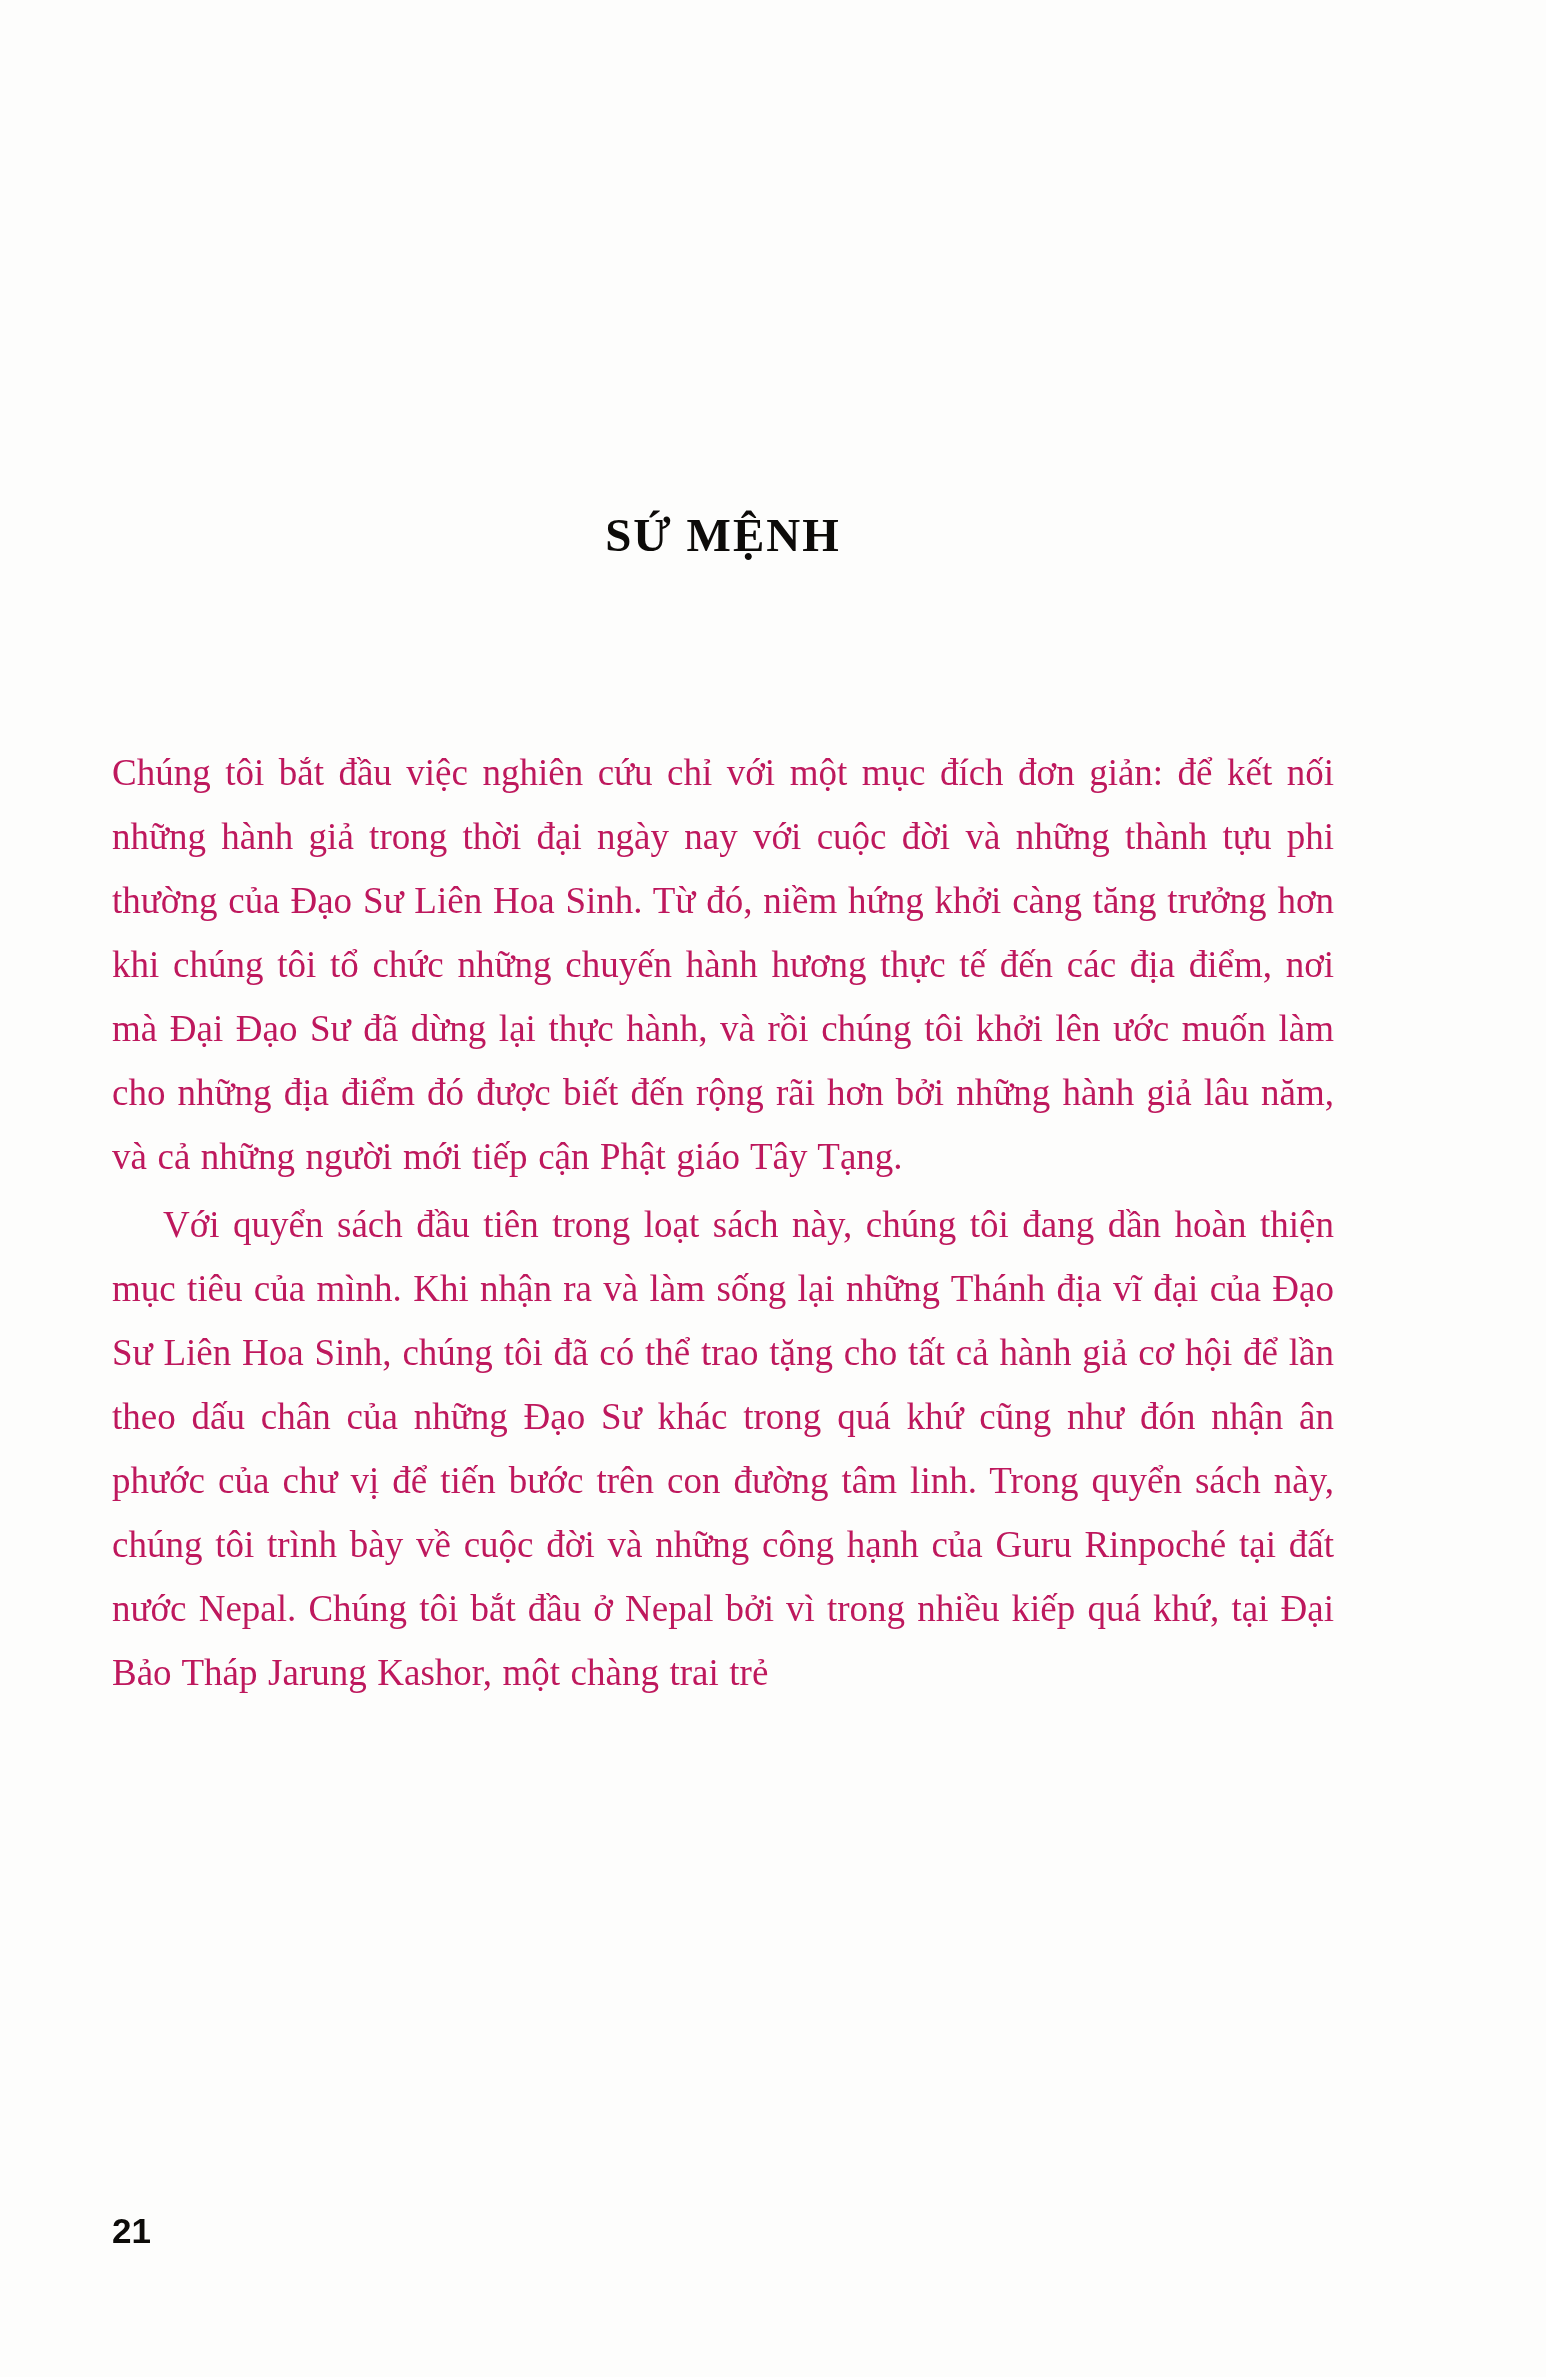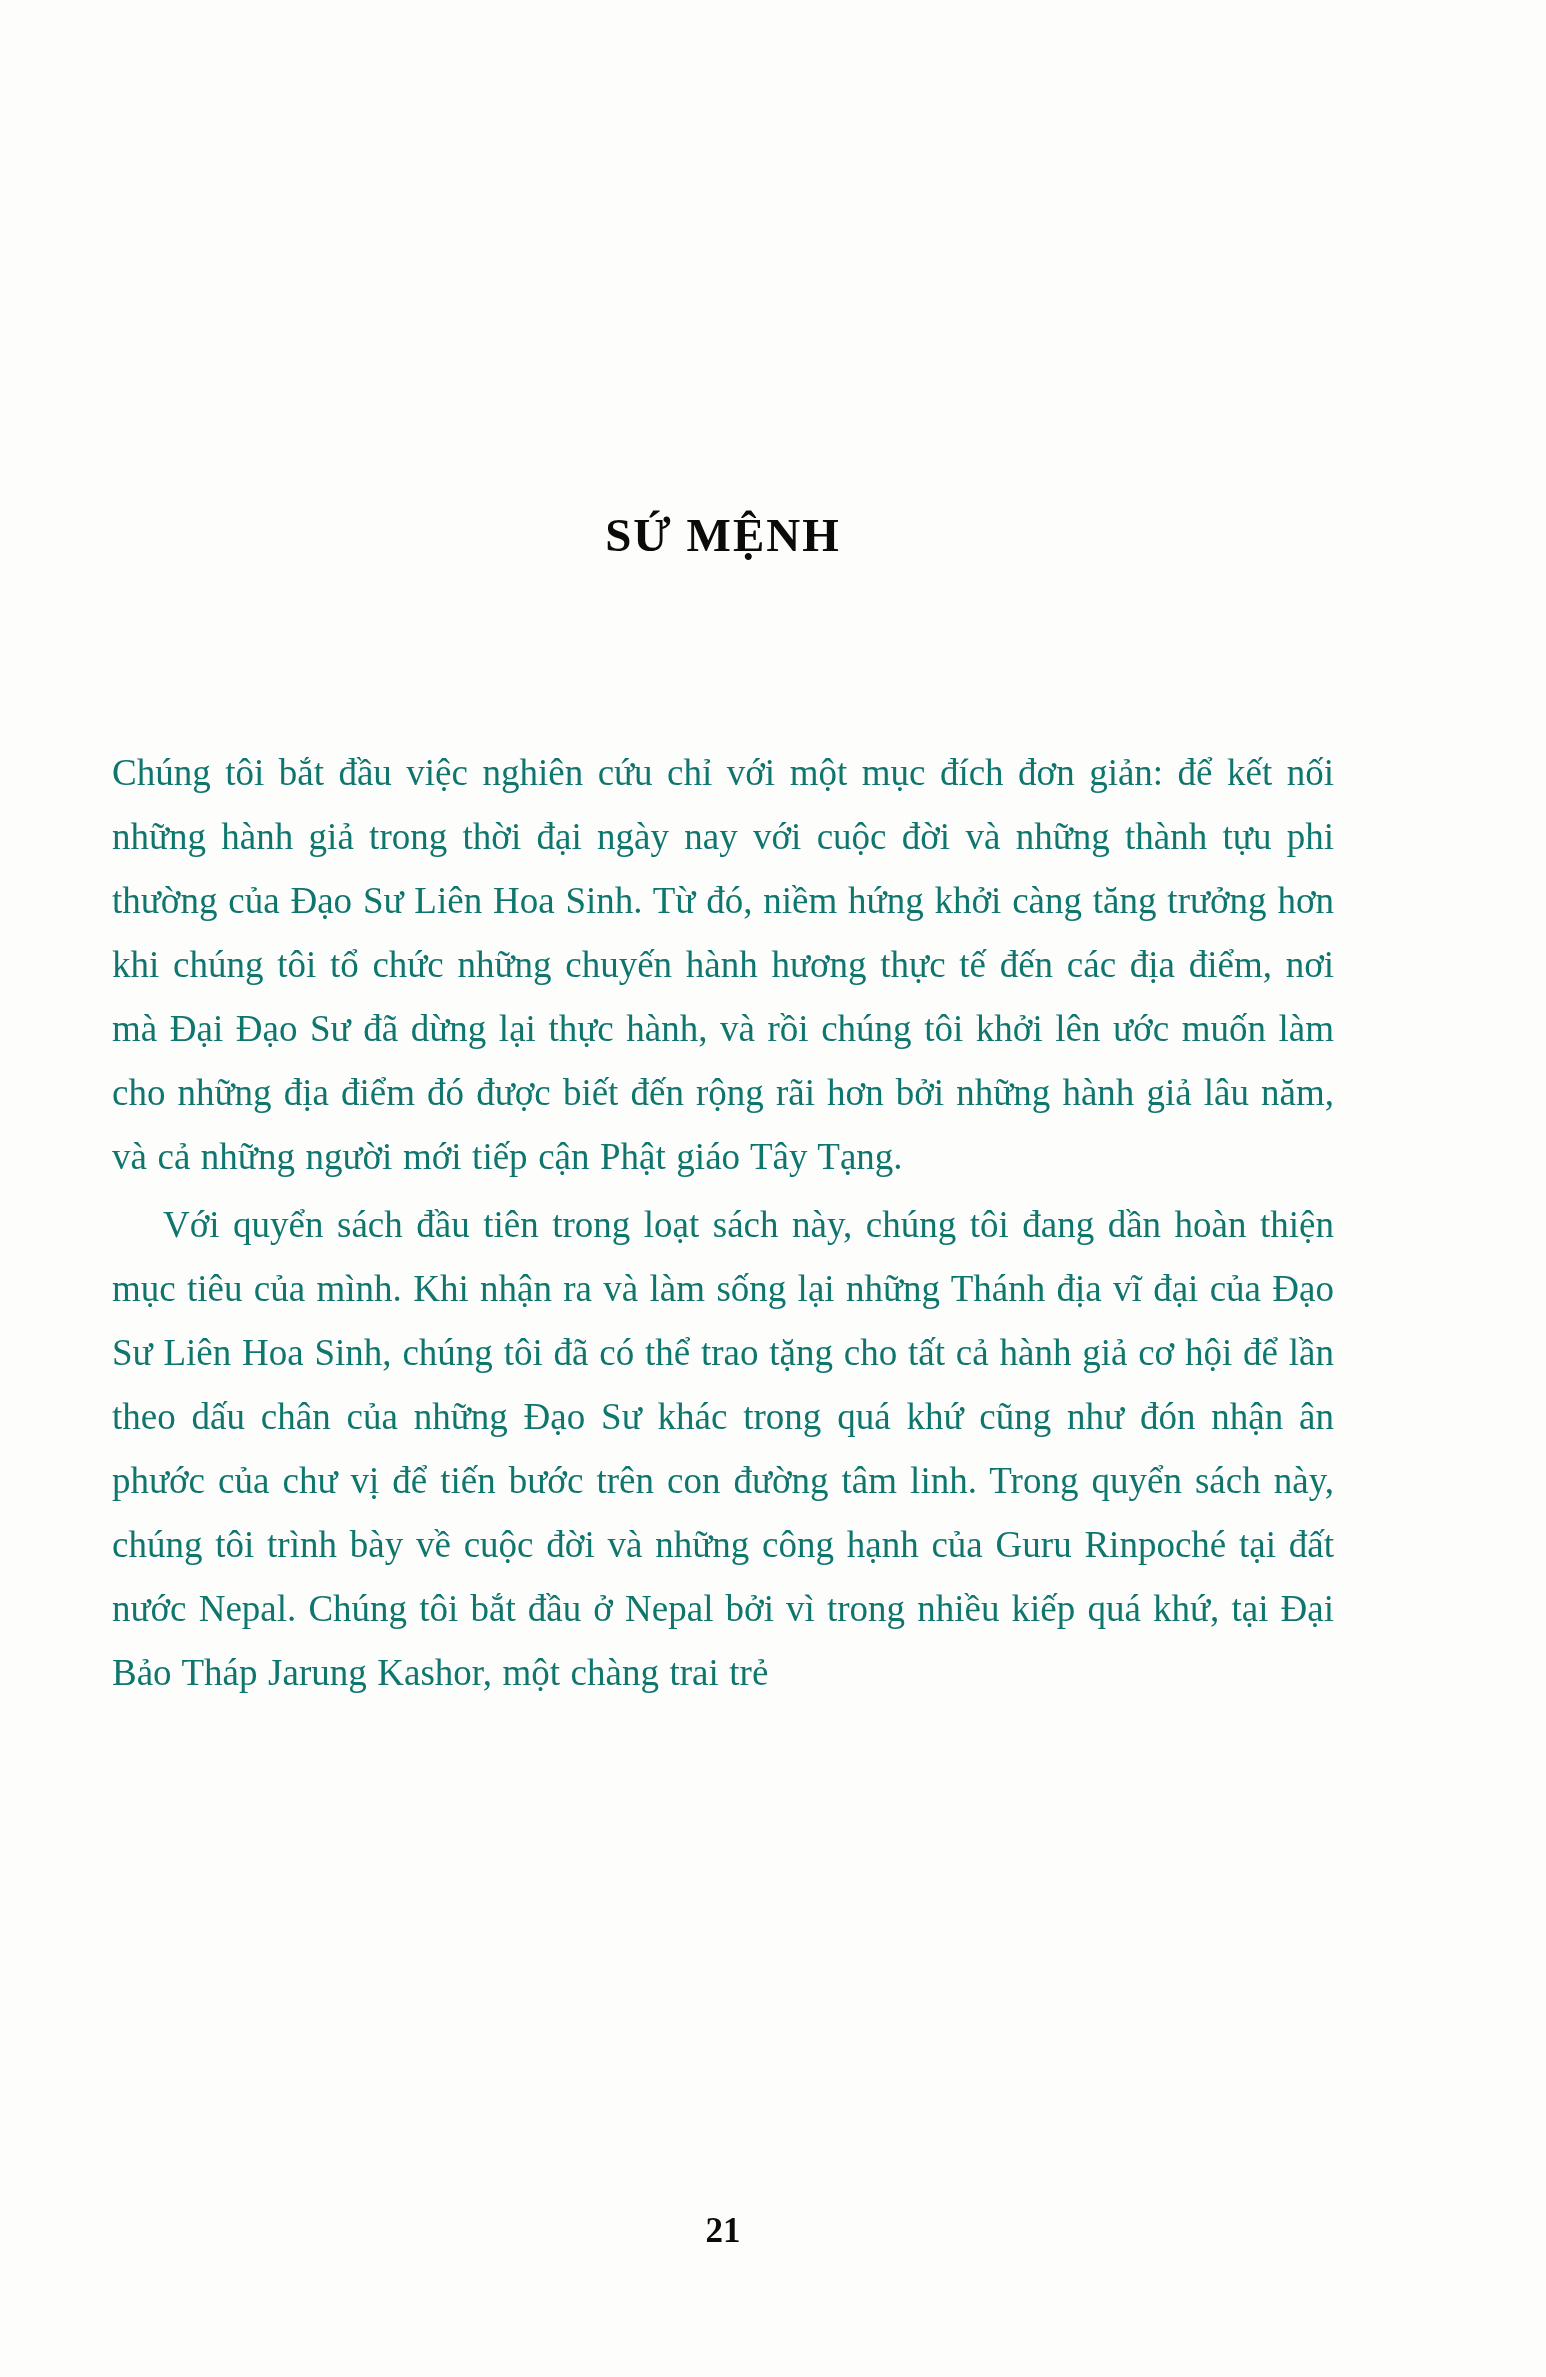--- a/index.html
+++ b/index.html
@@ -47,37 +47,36 @@
     top: 741px;
     left: 0;
     width: 1222px;
   }
   .para {
     font-size: 37px;
     line-height: 64px;
     text-align: justify;
     text-justify: inter-word;
     font-family: "Liberation Serif", serif;
-    color: #0f766e;
+    color: #be185d;
     margin: 0 0 4px 0;
     word-spacing: 1.3px;
   }
   .para.indent {
     text-indent: 51px;
     font-family: Liberation Serif, serif;
   }
   .folio {
     position: absolute;
     top: 2211px;
     left: 0;
     width: 1222px;
-    text-align: center;
     font-size: 35px;
     font-weight: bold;
-    font-family: Liberation Serif, serif;
+    font-family: Liberation Sans, sans-serif;
     color: #0d0b09;
   }
 </style>
 </head>
 <body>
 
 <div class="page">
   <div class="content">
 
     <h1 class="chapter-title">SỨ MỆNH</h1>

